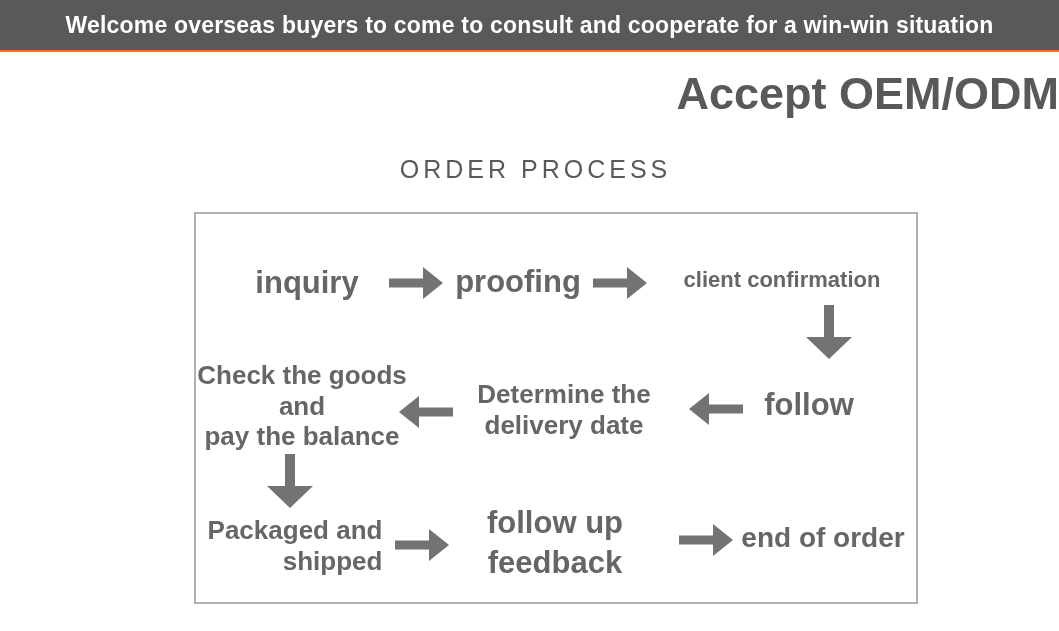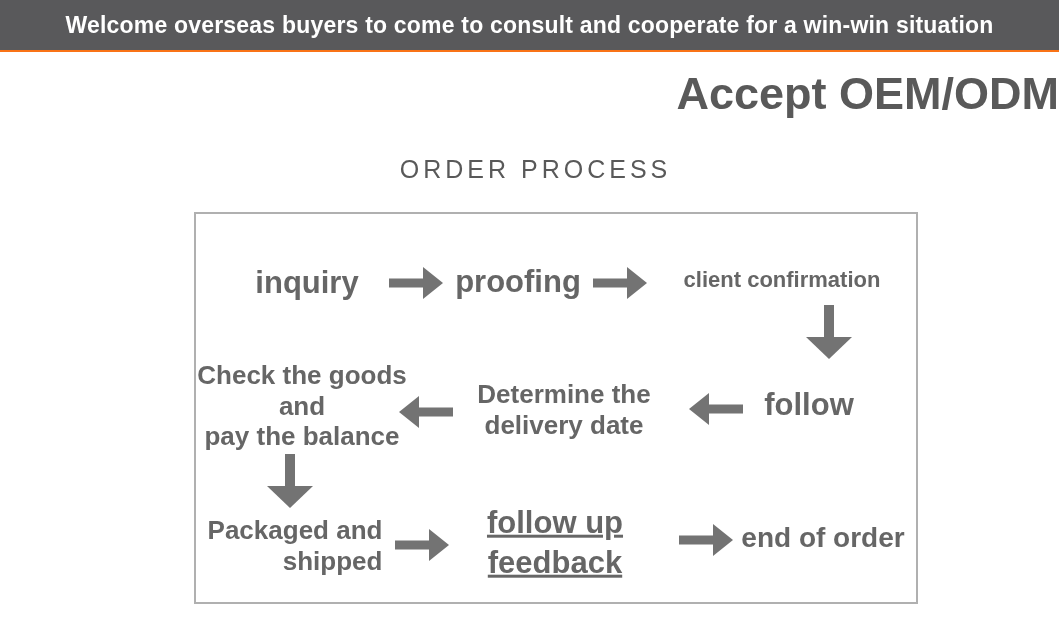--- a/index.html
+++ b/index.html
@@ -173,21 +173,21 @@
 
     <span class="arrow" style="left:226px; top:331px;">
       <svg width="54" height="34" viewBox="0 0 54 34">
           <g fill="currentColor">
             <rect x="0" y="12.5" width="35" height="9"></rect>
             <polygon points="34,1 54,17 34,33"></polygon>
           </g>
         </svg>
     </span>
 
-    <div class="node fs-31 lh-loose" style="left:359px; top:329px;text-decoration:underline;">follow up
+    <div class="node fs-31 lh-loose" style="left:359px; top:329px;">follow up
 feedback</div>
 
     <span class="arrow" style="left:510px; top:326px;">
       <svg width="54" height="34" viewBox="0 0 54 34">
           <g fill="currentColor">
             <rect x="0" y="12.5" width="35" height="9"></rect>
             <polygon points="34,1 54,17 34,33"></polygon>
           </g>
         </svg>
     </span>

